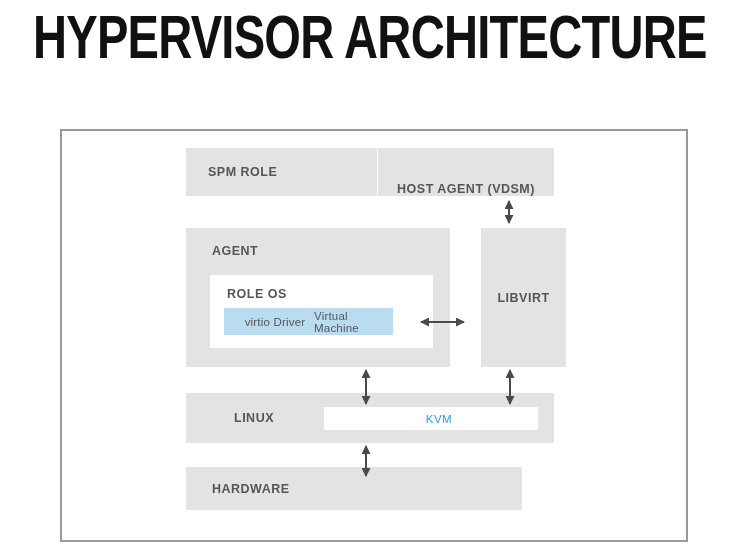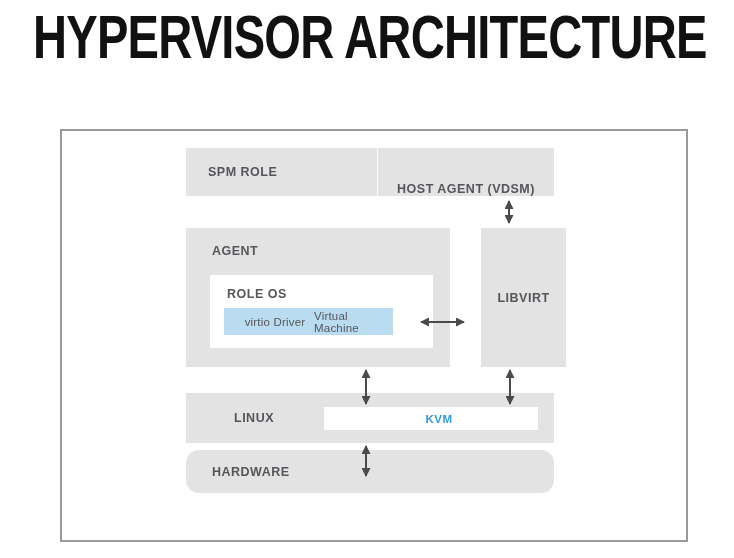--- a/index.html
+++ b/index.html
@@ -43,21 +43,21 @@
   .qemu{left:186px;top:228px;width:264px;height:139px;}
   .qemu>.lbl{left:26px;top:16px;}
   .libvirt{left:481px;top:228px;width:85px;height:139px;}
   .guestos{left:210px;top:275px;width:223px;height:73px;}
   .guestos>.lbl{left:17px;top:12px;}
   .virtio{left:224px;top:308px;width:102px;height:27px;}
   .vm{left:314px;top:308px;width:79px;height:27px;}
   .linux{left:186px;top:393px;width:368px;height:50px;}
   .linux>.lbl{left:12px;top:50%;transform:translateY(-50%);margin-left:36px;}
   .kvm{left:324px;top:407px;width:214px;height:23px;color:var(--kvm-blue);font-size:11.5px;}
-  .hardware{left:186px;top:450px;width:368px;height:43px;border-radius:13px;}
+  .hardware{left:186px;top:467px;width:336px;height:43px;}
   .hardware>.lbl{left:26px;top:50%;transform:translateY(-50%);}
   .arrow-layer{
     position:absolute;left:0;top:0;width:734px;height:558px;
     pointer-events:none;z-index:5;
   }
   .arrow-layer line{stroke:var(--arrow);stroke-width:2px;}
   .arrowhead{fill:var(--arrow);}
 </style>
 </head>
 <body>
@@ -92,21 +92,21 @@
 
 <div class="box libvirt center-flex">
   <span>LIBVIRT</span>
 </div>
 
 <div class="box linux">
   <span class="lbl">LINUX</span>
 </div>
 
 <div class="box white kvm center-flex">
-  <span style="font-weight:700;padding-left:16px;">KVM</span>
+  <span style="font-weight:400;padding-left:16px;">KVM</span>
 </div>
 
 <div class="box hardware">
   <span class="lbl">HARDWARE</span>
 </div>
 
 <svg class="arrow-layer" width="734" height="558" viewBox="0 0 734 558">
   <defs>
     <marker id="ah" markerUnits="userSpaceOnUse" markerWidth="9" markerHeight="9" refX="8" refY="4.5" orient="auto-start-reverse">
       <path class="arrowhead" d="M0,0 L9,4.5 L0,9 Z"></path>

